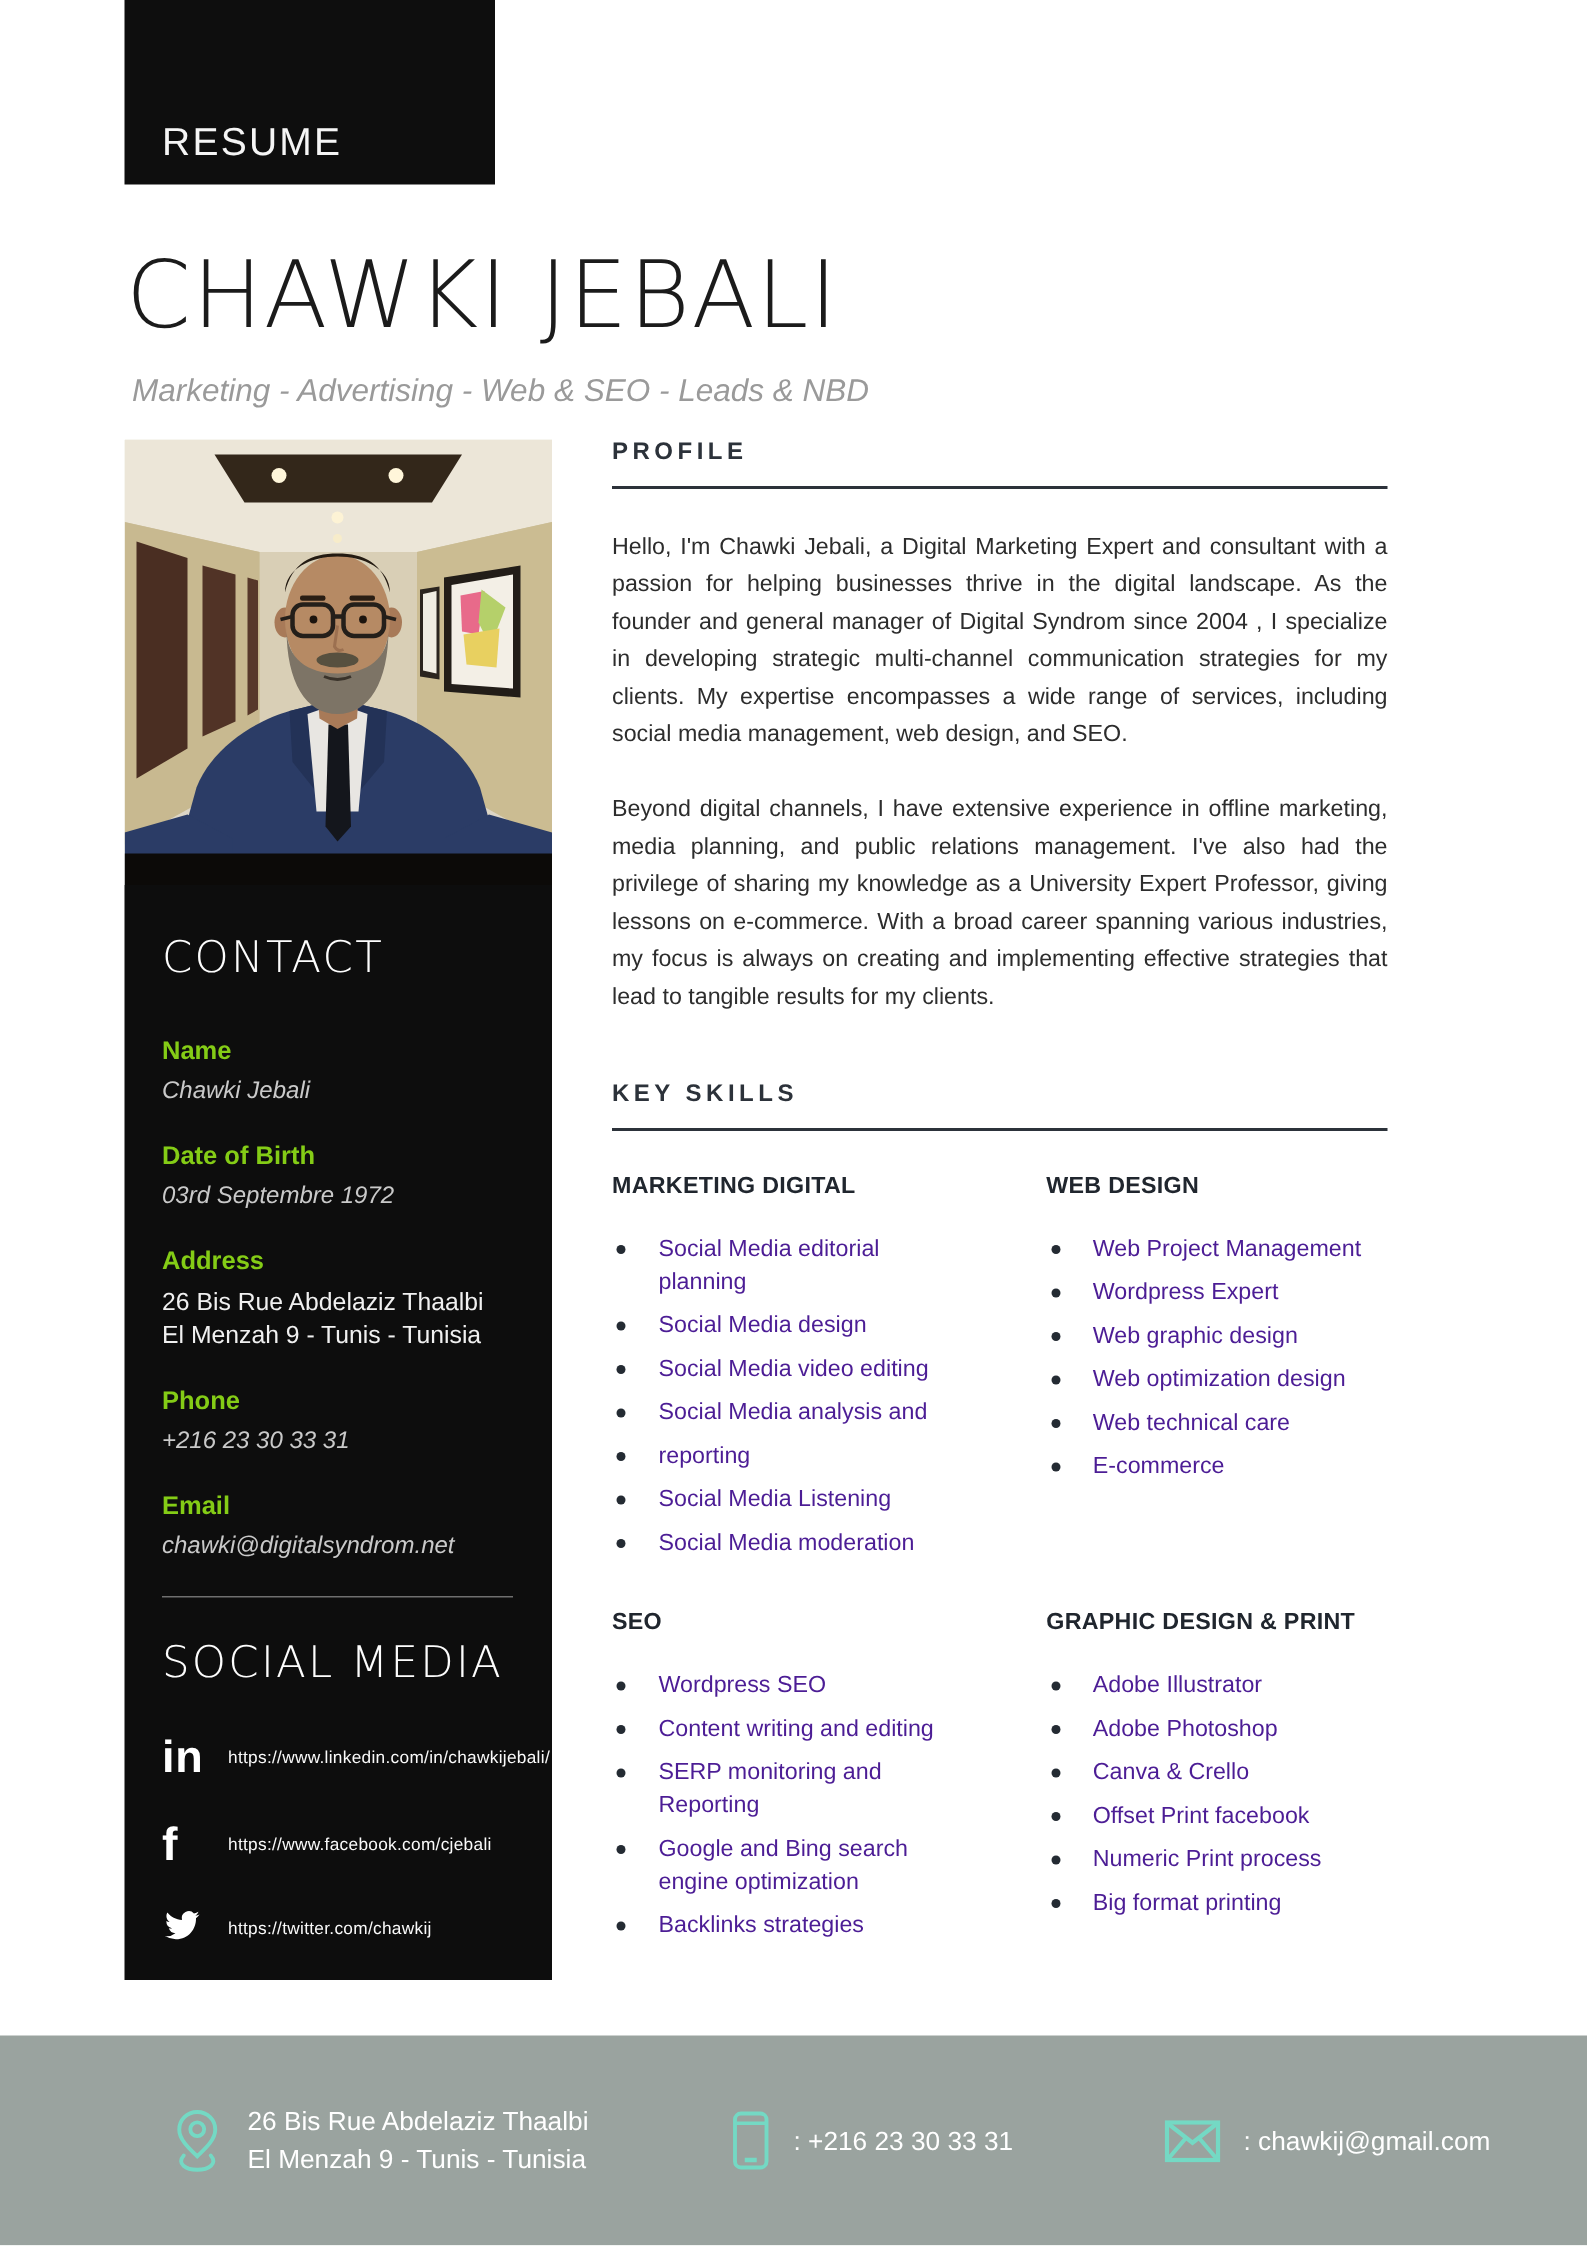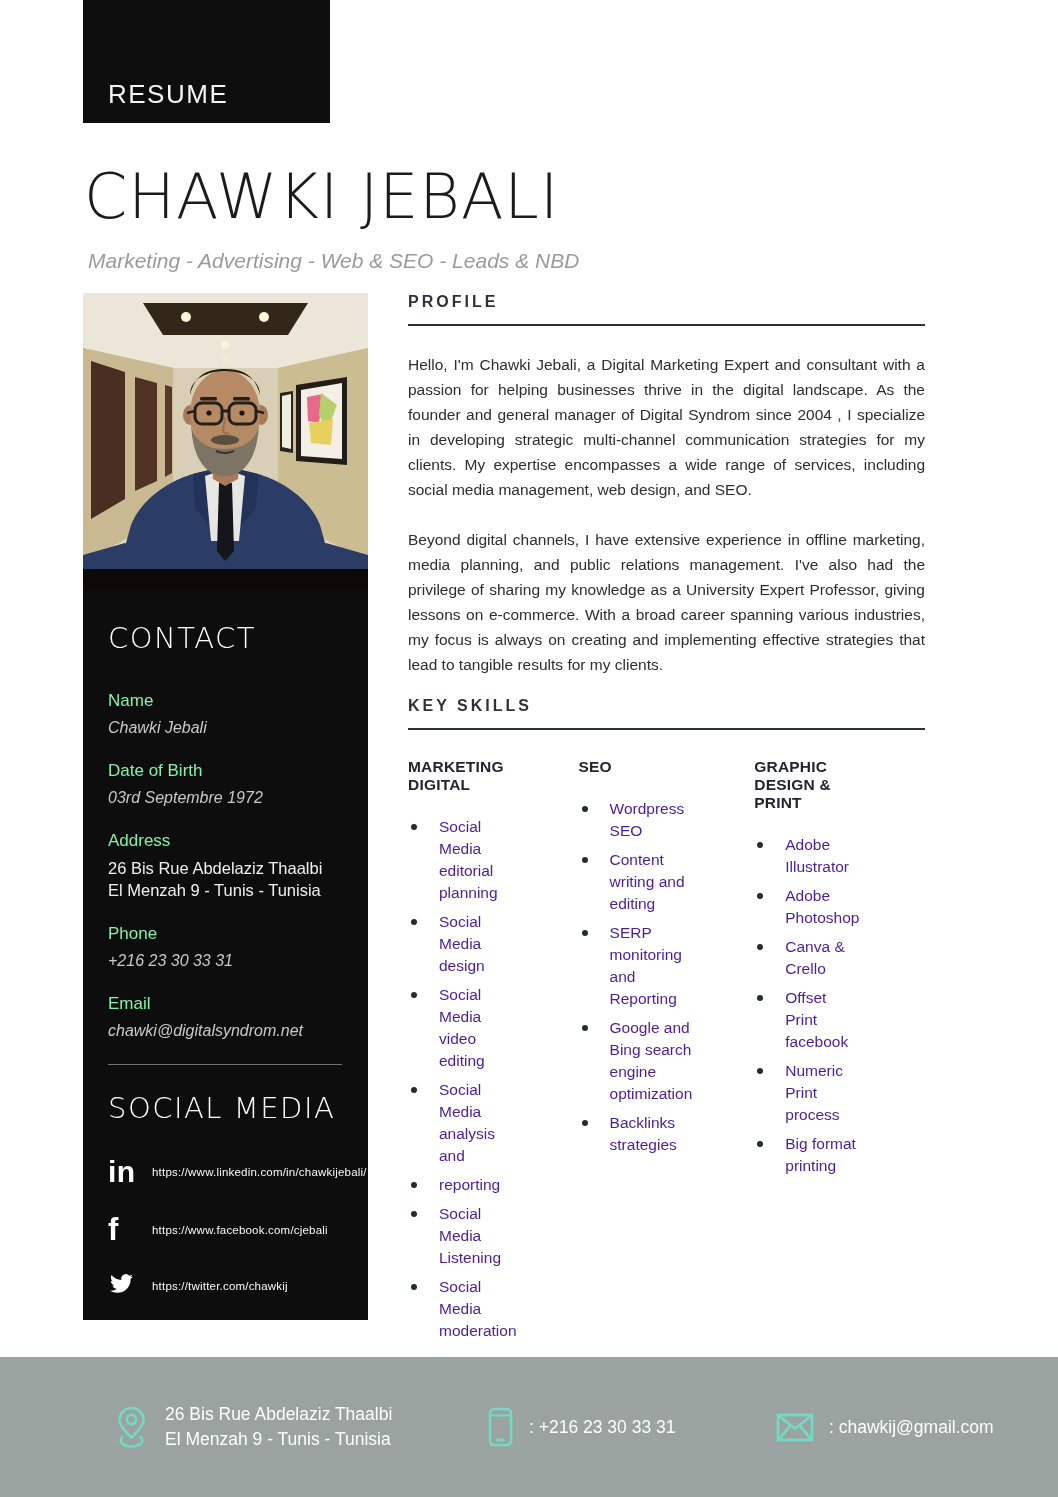--- a/index.html
+++ b/index.html
@@ -22,42 +22,42 @@
   .photo { position: absolute; left: 83px; top: 293px; width: 285px; height: 297px; overflow: hidden; }
   .photo svg { display: block; width: 100%; height: 100%; }
 
   
   .sidebar { position: absolute; left: 83px; top: 590px; width: 285px; height: 730px; background: #0d0d0d; color: #ffffff; padding: 25px 24px 0 25px; }
   .side-title {
     font-family: "DejaVu Sans", "Liberation Sans", sans-serif;
     font-size: 29px; font-weight: 200; letter-spacing: 1.5px; color: #fdfdfd; margin: 6px 0 36px;
   }
   .field { margin-bottom: 23px; }
-  .f-label { font-size: 17px; font-weight: 400; color: #86efac; margin-bottom: 6px; }
+  .f-label { font-size: 17px; font-weight: 700; color: #84cc16; margin-bottom: 6px; }
   .f-value { font-size: 16px; color: #c9c9c9; line-height: 21px; }
   .f-value.italic { font-style: italic; }
   .f-value.address { font-size: 16.5px; color: #f0f0f0; line-height: 22px; }
   .divider { border-top: 1px solid #6f6f6f; margin: 16px 2px 0 0; }
   .social-title { margin: 26px 0 32px; }
   .social-row { display: flex; align-items: center; margin-bottom: 27px; }
   .s-icon { width: 44px; flex: 0 0 44px; color: #ffffff; }
   .s-icon.linkedin { font-size: 30px; font-weight: 700; letter-spacing: 0.5px; line-height: 1; }
   .s-icon.facebook { font-size: 31px; font-weight: 700; line-height: 1; }
   .s-url { font-size: 11.5px; color: #fafafa; letter-spacing: 0.2px; white-space: nowrap; }
 
   
   .main { position: absolute; left: 408px; top: 293px; width: 517px; }
   .sec-title {
     margin: 0; font-size: 16px; font-weight: 700; letter-spacing: 3px; color: #2c323a;
     padding-bottom: 13px; border-bottom: 2px solid #2c323a;
   }
   .para { margin: 26px 0 0; font-size: 15.5px; line-height: 25px; text-align: justify; color: #2d2d2d; }
   .para + .para { margin-top: 25px; }
-  .skills-title { margin-top: 20px; }
-  .skills-grid { display: grid; grid-template-columns: 1fr 1fr 1fr 1fr; column-gap: 62px; row-gap: 26px; margin-top: 28px; }
+  .skills-title { margin-top: 44px; }
+  .skills-grid { display: grid; grid-template-columns: 1fr 1fr; column-gap: 62px; row-gap: 26px; margin-top: 28px; }
   .skill-group h3 { margin: 0 0 22px; font-size: 15.5px; font-weight: 700; letter-spacing: 0.2px; color: #20262e; }
   .skill-group ul { margin: 0; padding: 0; list-style: none; }
   .skill-group li { position: relative; padding-left: 31px; font-size: 15.5px; color: #4c1d95; line-height: 22px; margin-bottom: 7px; }
   .skill-group li::before { content: ""; position: absolute; left: 3px; top: 8px; width: 6px; height: 6px; border-radius: 50%; background: #242b33; }
 
   
   .footer { position: absolute; left: 0; top: 1357px; width: 1058px; height: 140px; background: #9aa39f; }
   .foot-item { position: absolute; top: 0; height: 140px; display: flex; align-items: center; color: #ffffff; font-size: 17.5px; }
   .foot-item .f-icon { margin-right: 15px; display: flex; align-items: center; }
   .foot-lines div { line-height: 25px; }
@@ -202,20 +202,31 @@
           <li>Social Media editorial planning</li>
           <li>Social Media design</li>
           <li>Social Media video editing</li>
           <li>Social Media analysis and</li>
           <li>reporting</li>
           <li>Social Media Listening</li>
           <li>Social Media moderation</li>
         </ul>
       </div>
 
+      <div class="skill-group">
+        <h3>WEB DESIGN</h3>
+        <ul>
+          <li>Web Project Management</li>
+          <li>Wordpress Expert</li>
+          <li>Web graphic design</li>
+          <li>Web optimization design</li>
+          <li>Web technical care</li>
+          <li>E-commerce</li>
+        </ul>
+      </div>
 
       <div class="skill-group">
         <h3>SEO</h3>
         <ul>
           <li>Wordpress SEO</li>
           <li>Content writing and editing</li>
           <li>SERP monitoring and Reporting</li>
           <li>Google and Bing search engine optimization</li>
           <li>Backlinks strategies</li>
         </ul>

